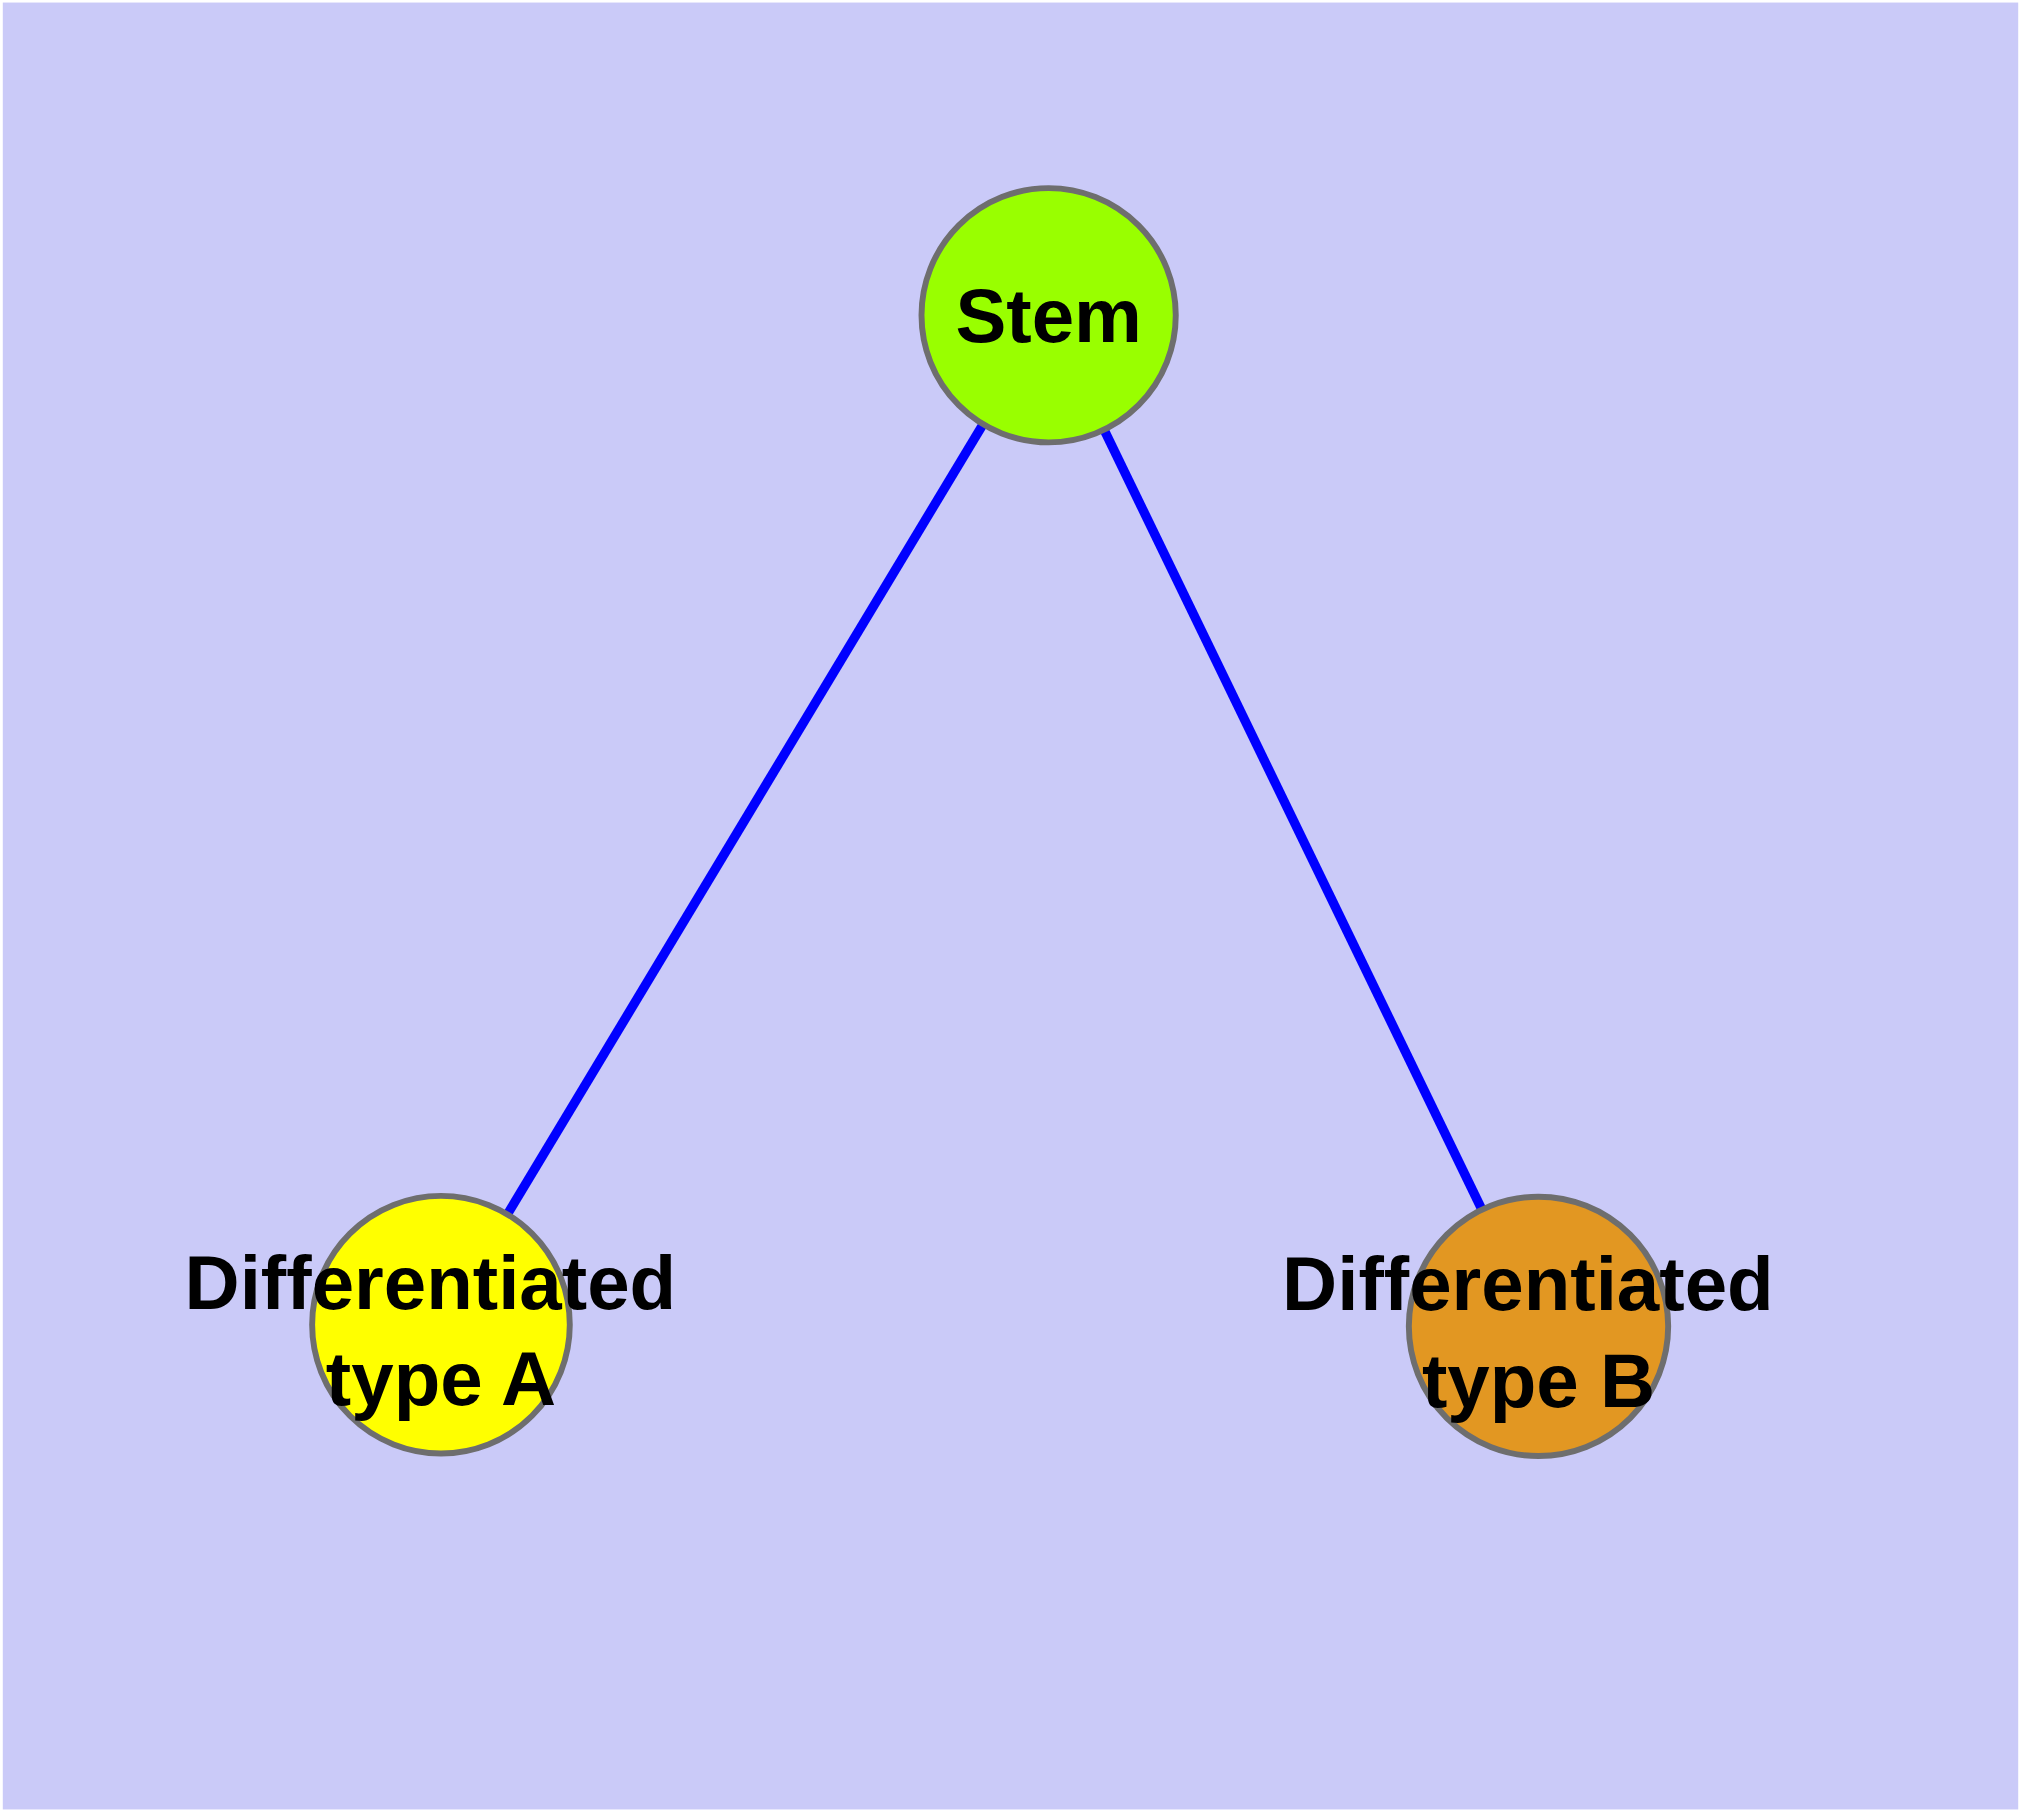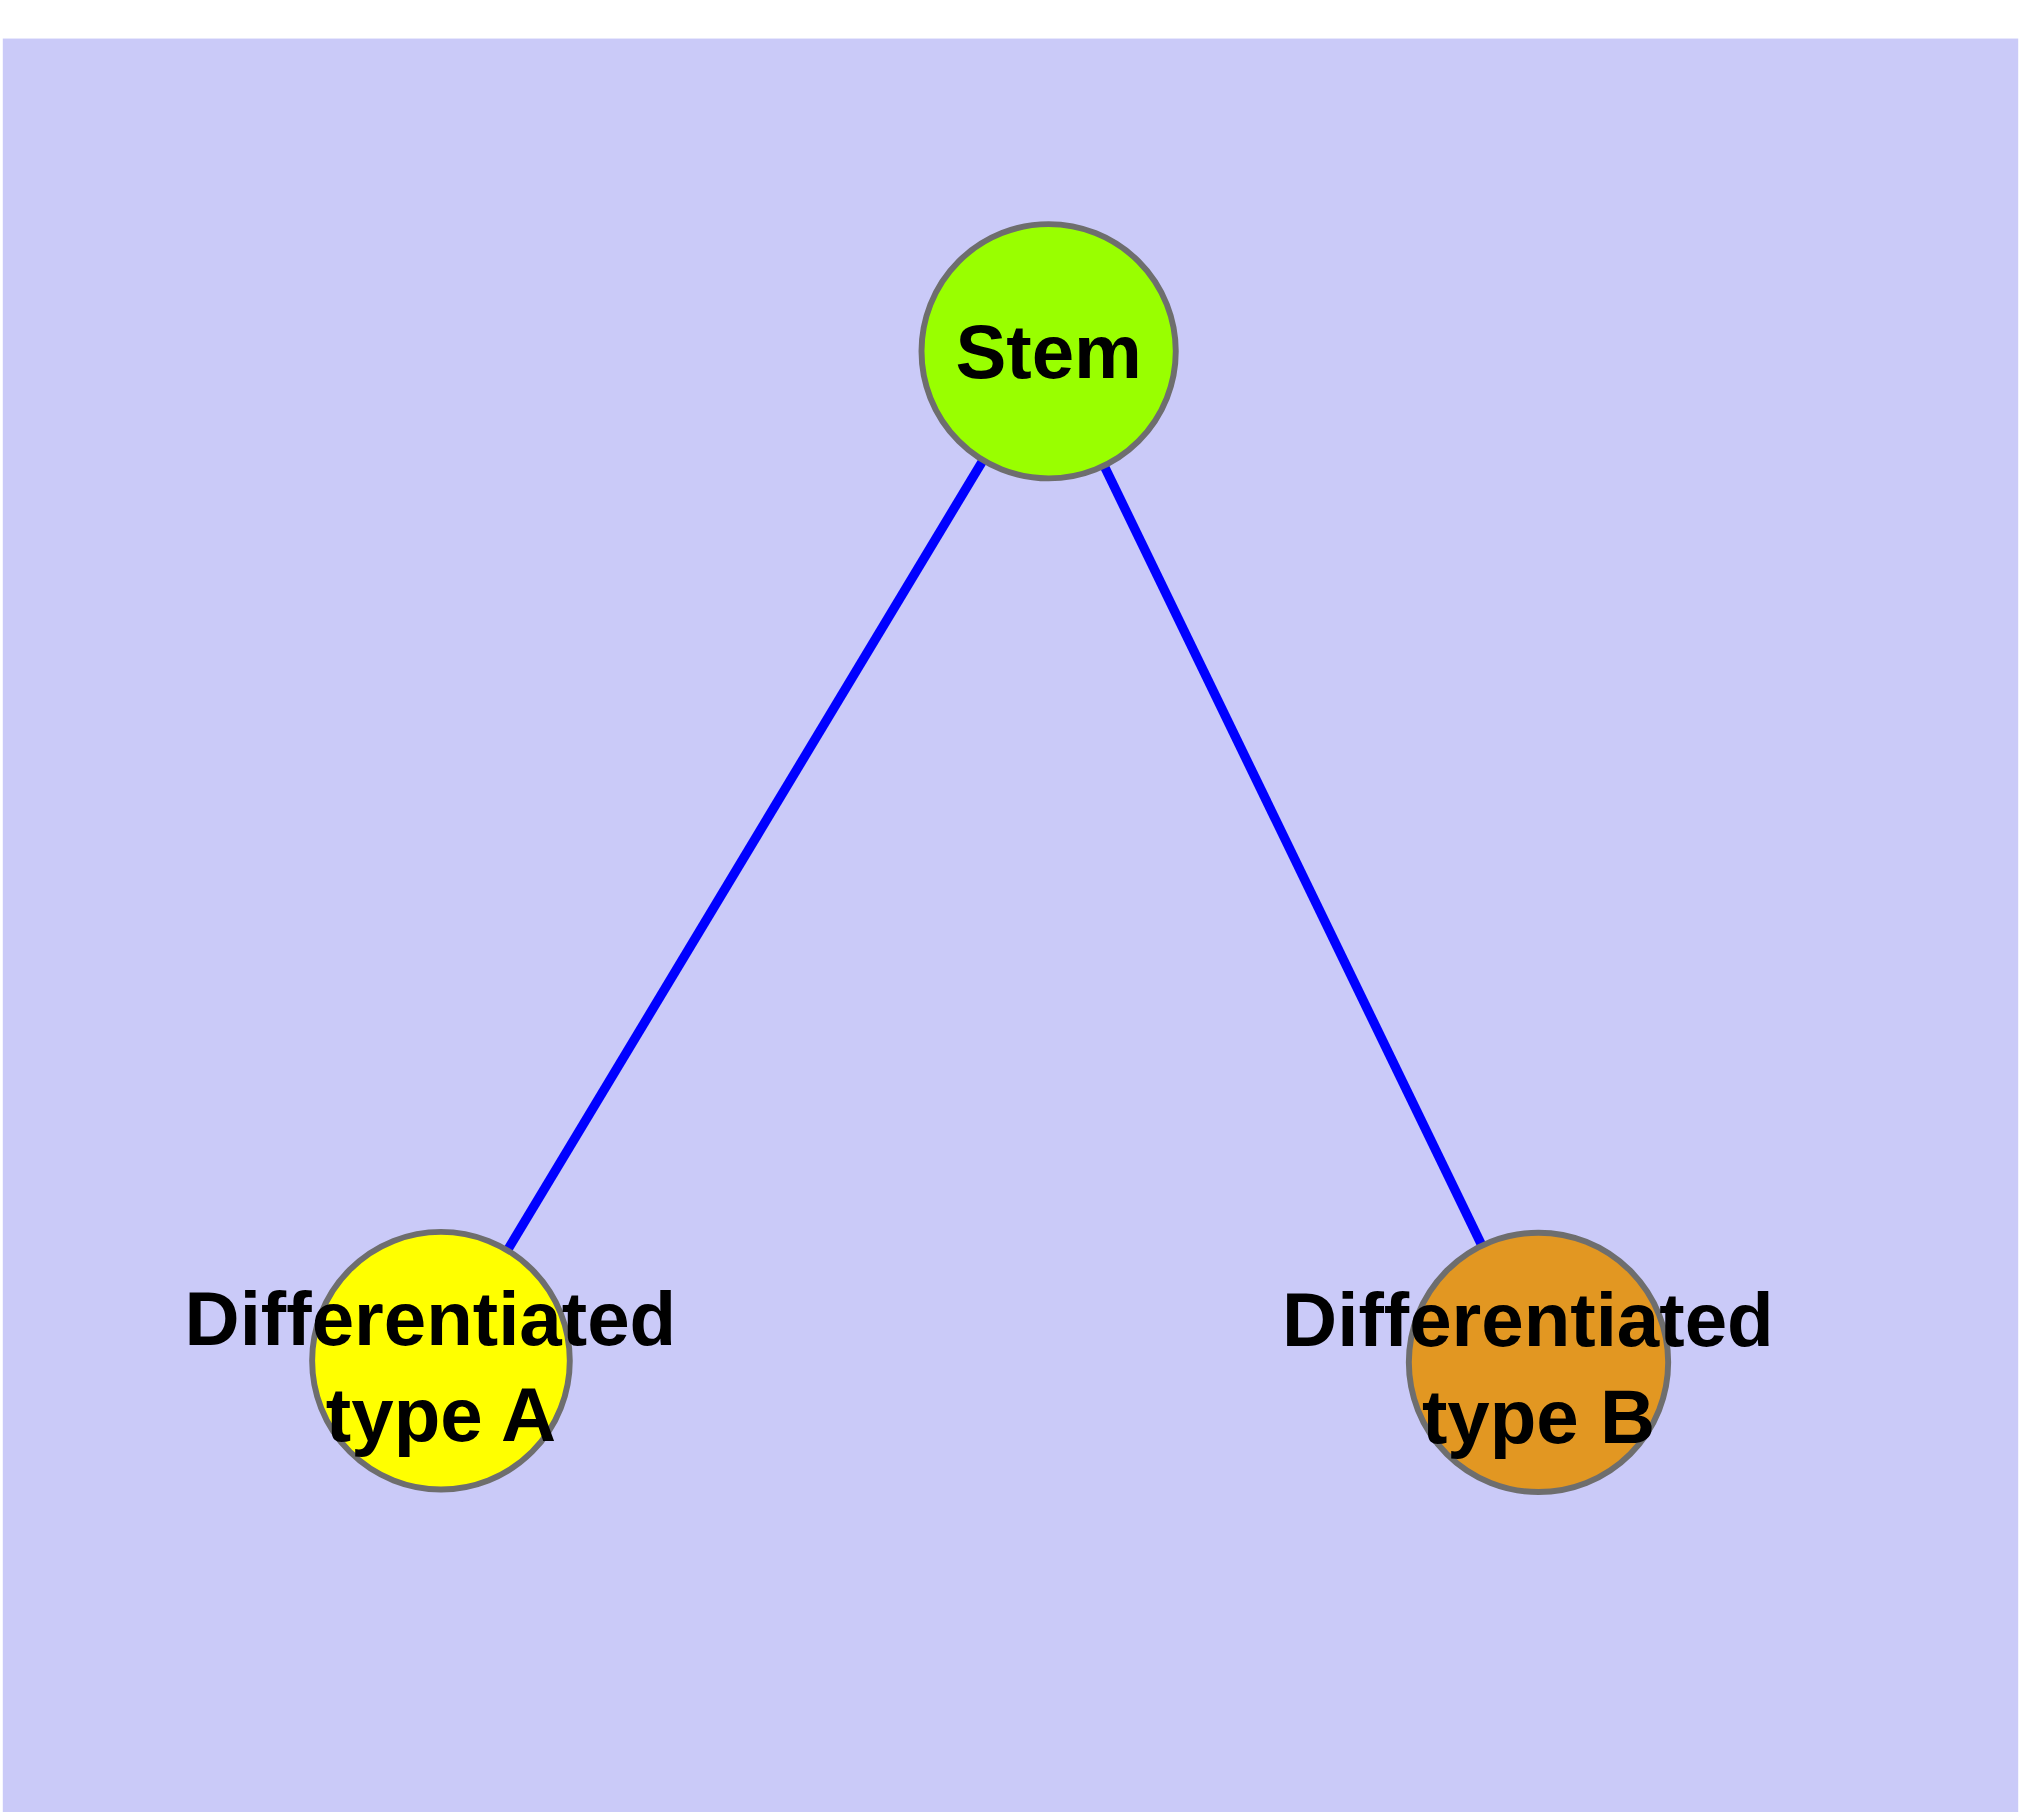--- a/index.html
+++ b/index.html
@@ -7,21 +7,20 @@
     padding: 0;
     background: #FFFFFF;
     width: 2021px;
     height: 1812px;
     overflow: hidden;
   }
   .canvas-wrap {
     position: relative;
     width: 2021px;
     height: 1720px;
-    margin-top: 36px;
   }
   svg {
     display: block;
   }
   .edge {
     stroke-width: 11;
     fill: none;
   }
   .node {
     stroke-width: 7;

